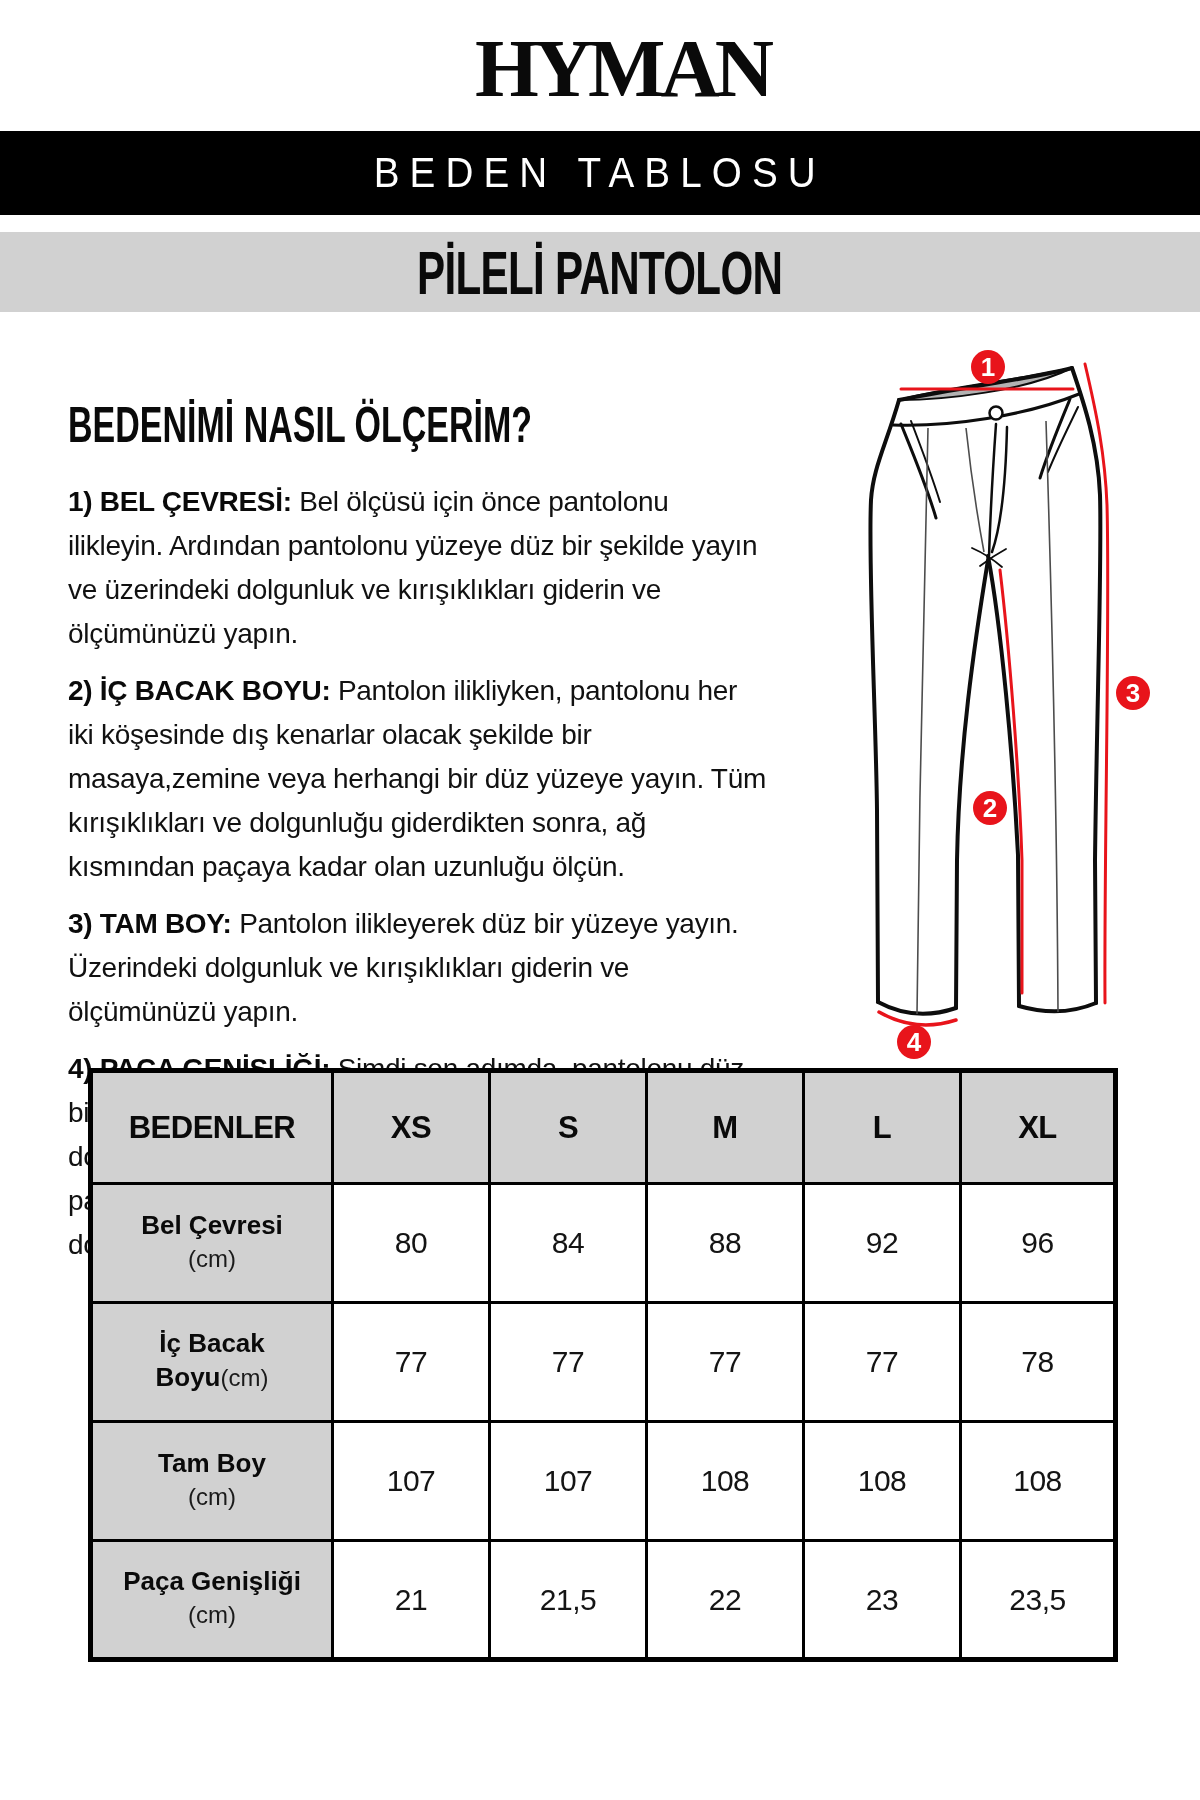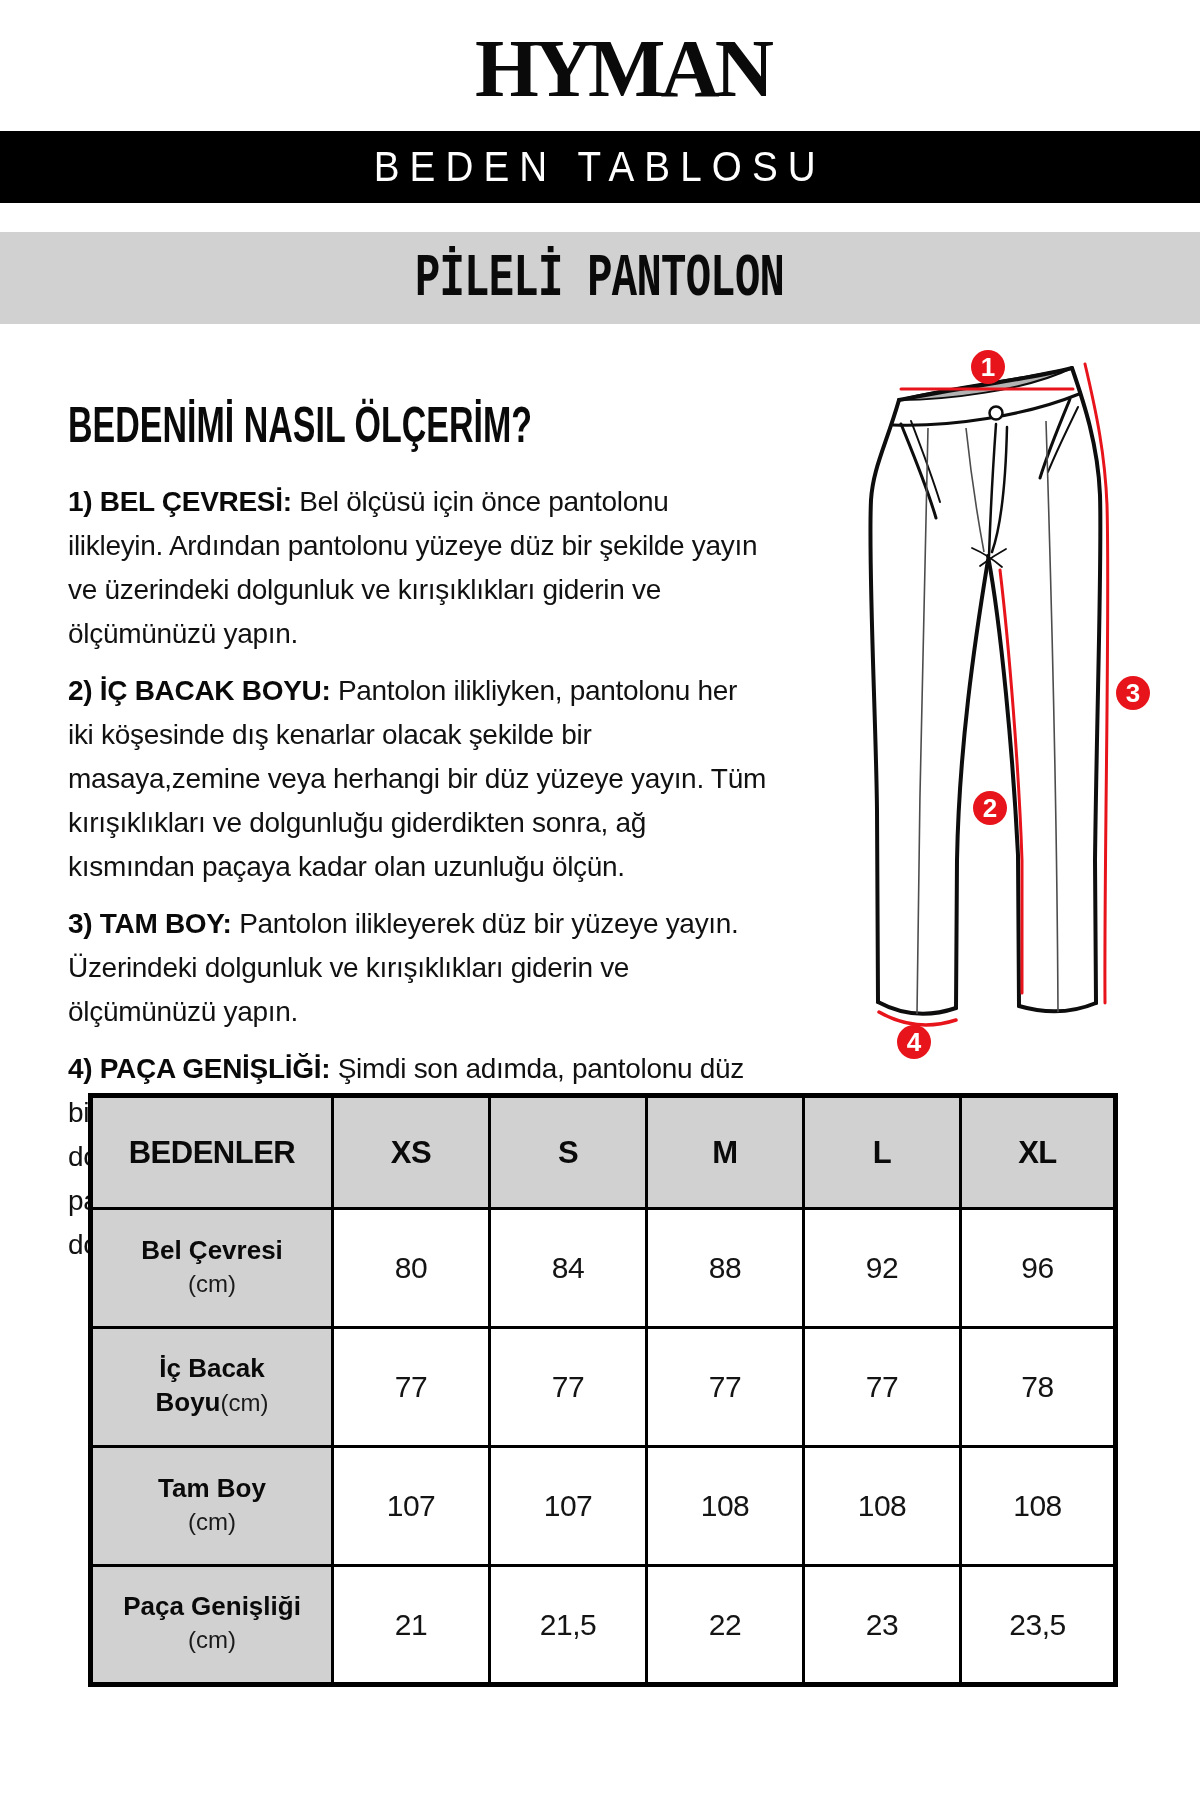--- a/index.html
+++ b/index.html
@@ -7,30 +7,30 @@
     position:relative;width:1200px;height:1800px;background:#ffffff;
     font-family:"Liberation Sans",sans-serif;color:#0c0c0c;overflow:hidden;
   }
   
   .logo{
     position:absolute;top:28px;left:0;width:100%;text-align:center;
     font-family:"Liberation Serif",serif;font-weight:bold;font-size:82px;
     letter-spacing:-5px;line-height:82px;color:#0a0a0a;padding-left:22px;
   }
   .banner-black{
-    position:absolute;top:131px;left:0;width:100%;height:72px;background:#000;
+    position:absolute;top:131px;left:0;width:100%;height:84px;background:#000;
     display:flex;align-items:center;justify-content:center;
   }
   .banner-black .txt{
     color:#fff;font-size:42px;font-weight:400;letter-spacing:11px;
     display:inline-block;transform:scaleX(0.92);white-space:nowrap;
   }
   .banner-gray{
-    position:absolute;top:232px;left:0;width:100%;height:92px;background:#d1d1d1;
-    display:flex;align-items:center;justify-content:center;font-family:Liberation Mono, monospace;
+    position:absolute;top:232px;left:0;width:100%;height:80px;background:#d1d1d1;
+    display:flex;align-items:center;justify-content:center;
   }
   .banner-gray .txt{
     color:#0a0a0a;font-size:62px;font-weight:700;letter-spacing:-1px;
     display:inline-block;transform:scaleX(0.68);white-space:nowrap;
   }
   
   .howto{position:absolute;left:68px;top:400px;width:700px;}
   .howto h2{
     margin:0 0 26px 0;font-size:50px;font-weight:700;line-height:50px;
     display:inline-block;transform:scaleX(0.68);transform-origin:left center;
@@ -41,21 +41,21 @@
   }
   .howto .step b{font-weight:700;color:#0a0a0a;}
   
   .diagram{position:absolute;left:740px;top:280px;width:460px;height:800px;}
   .badge-num{
     font-family:"Liberation Sans",sans-serif;font-weight:bold;font-size:26px;
     fill:#ffffff;text-anchor:middle;
   }
   
   table.sizes{
-    position:absolute;left:88px;top:1093px;width:1025px;height:589px;
+    position:absolute;left:88px;top:1068px;width:1025px;height:589px;
     border-collapse:collapse;table-layout:fixed;border:5px solid #000;
   }
   table.sizes th,table.sizes td{border:3px solid #000;text-align:center;vertical-align:middle;padding:0;}
   table.sizes thead tr{height:113px;}
   table.sizes tbody tr{height:119px;}
   table.sizes thead th{background:#d1d1d1;font-size:31px;font-weight:700;letter-spacing:-0.5px;color:#0a0a0a;}
   table.sizes tbody th.row-label{background:#d1d1d1;font-weight:400;line-height:30px;}
   table.sizes tbody th.row-label .l1,
   table.sizes tbody th.row-label .l2b{font-size:26px;font-weight:700;color:#0a0a0a;}
   table.sizes tbody th.row-label .l2{font-size:24px;font-weight:400;color:#1a1a1a;}

